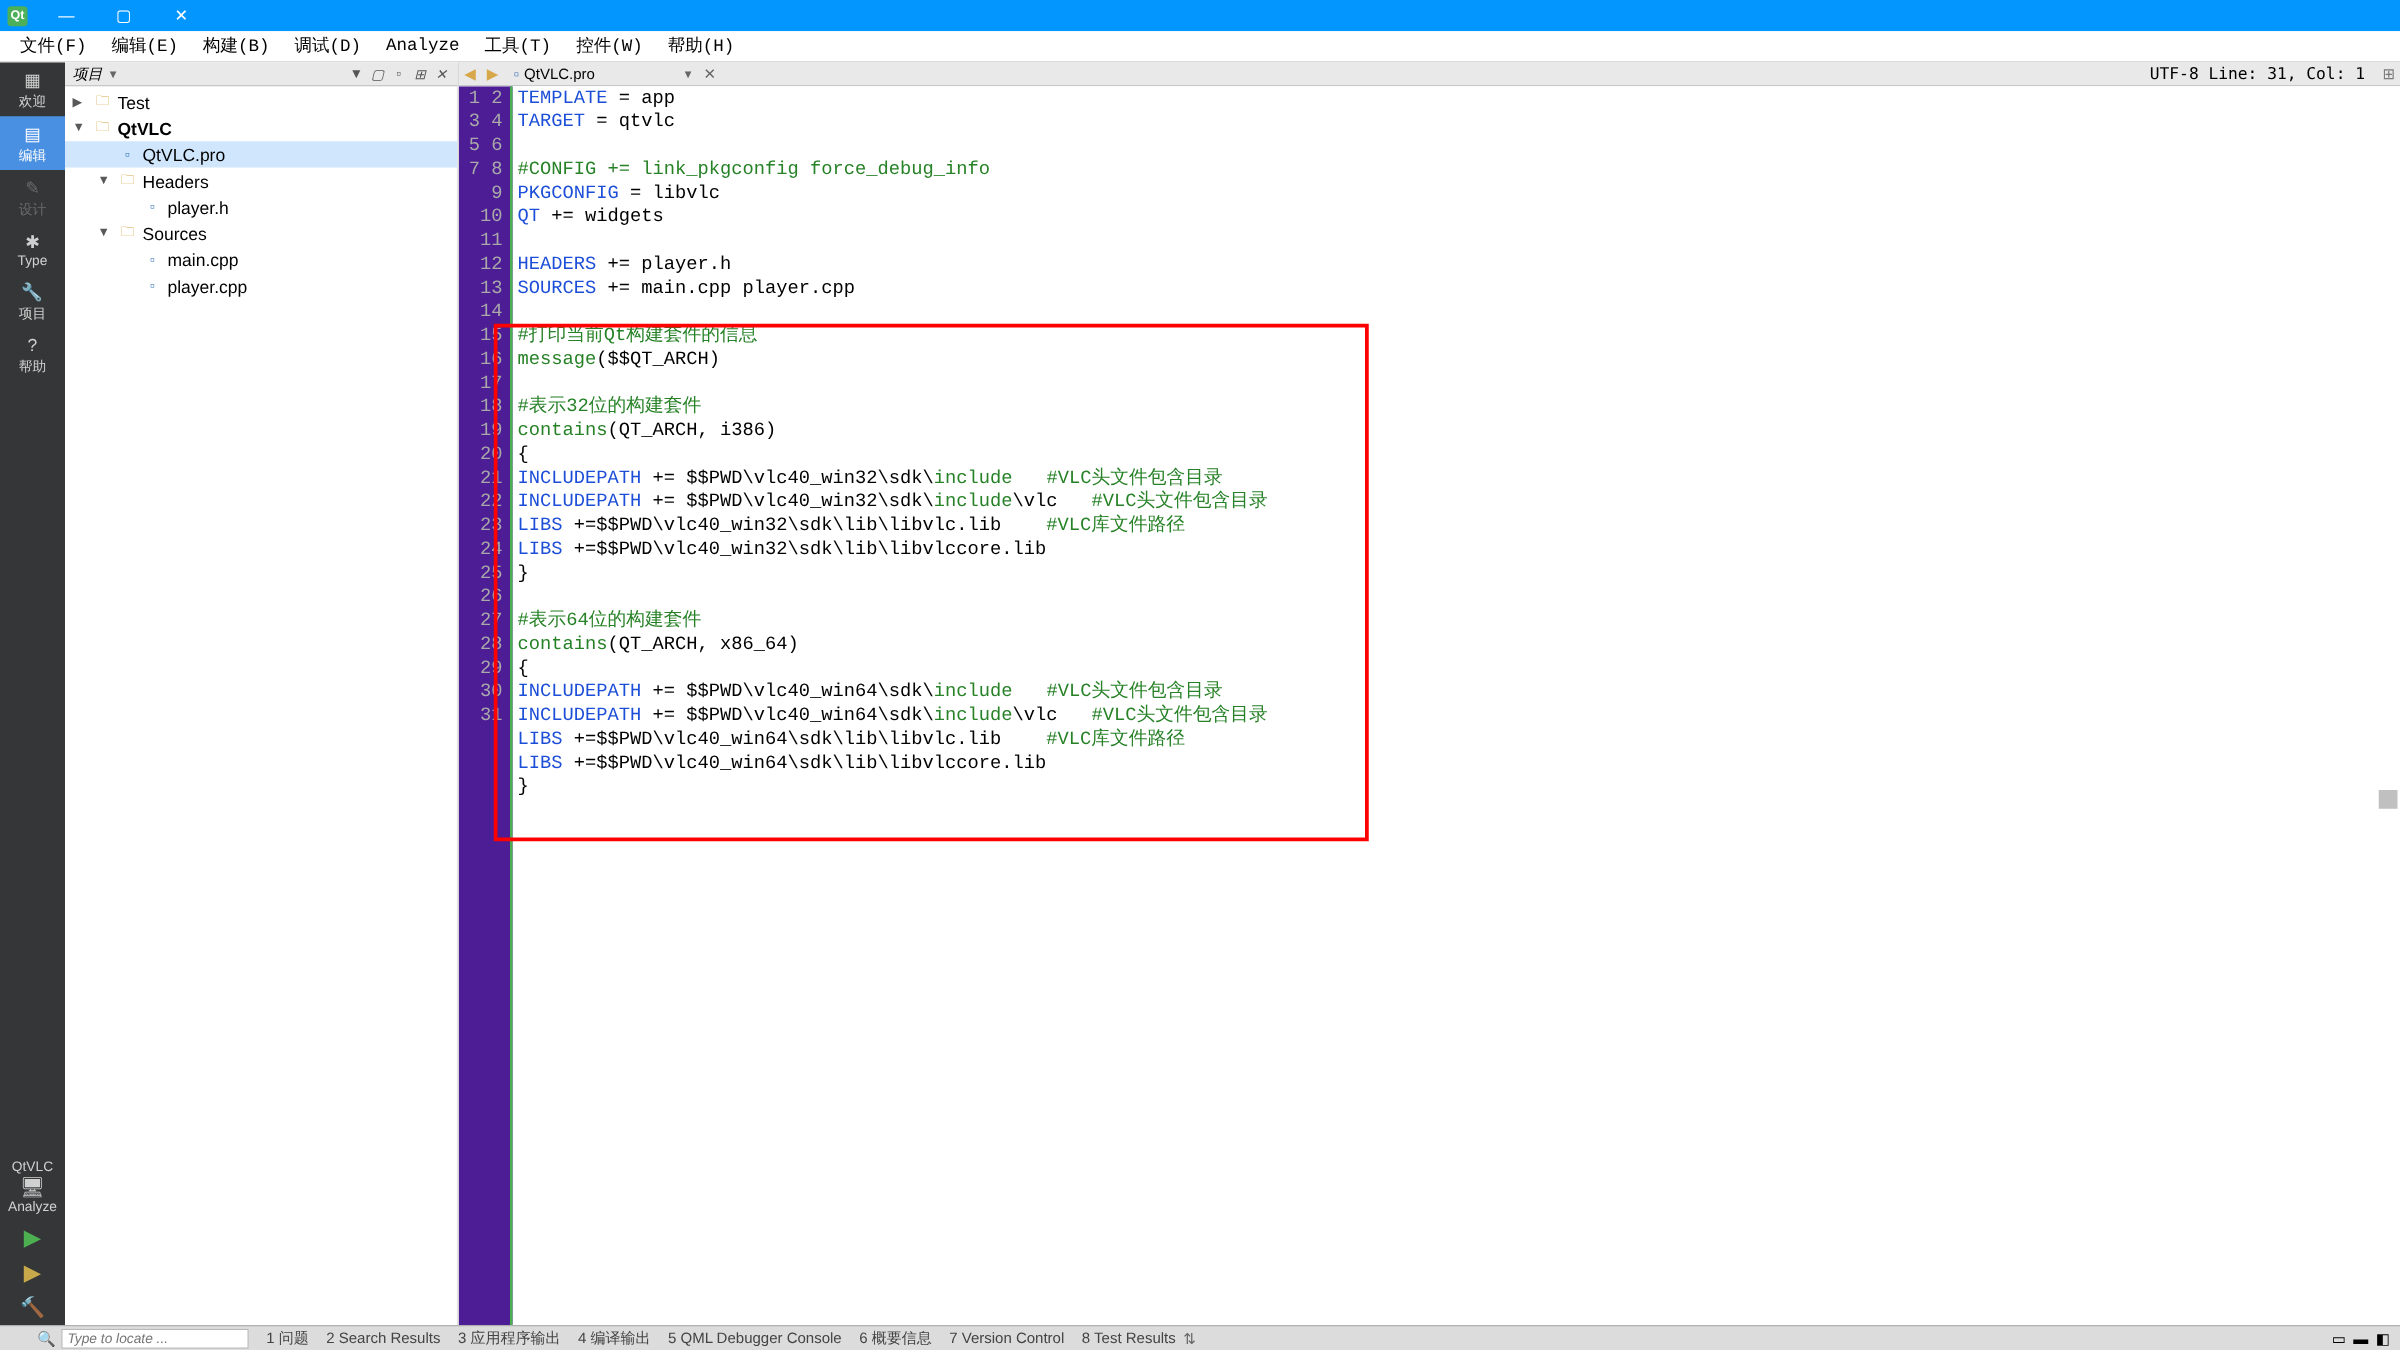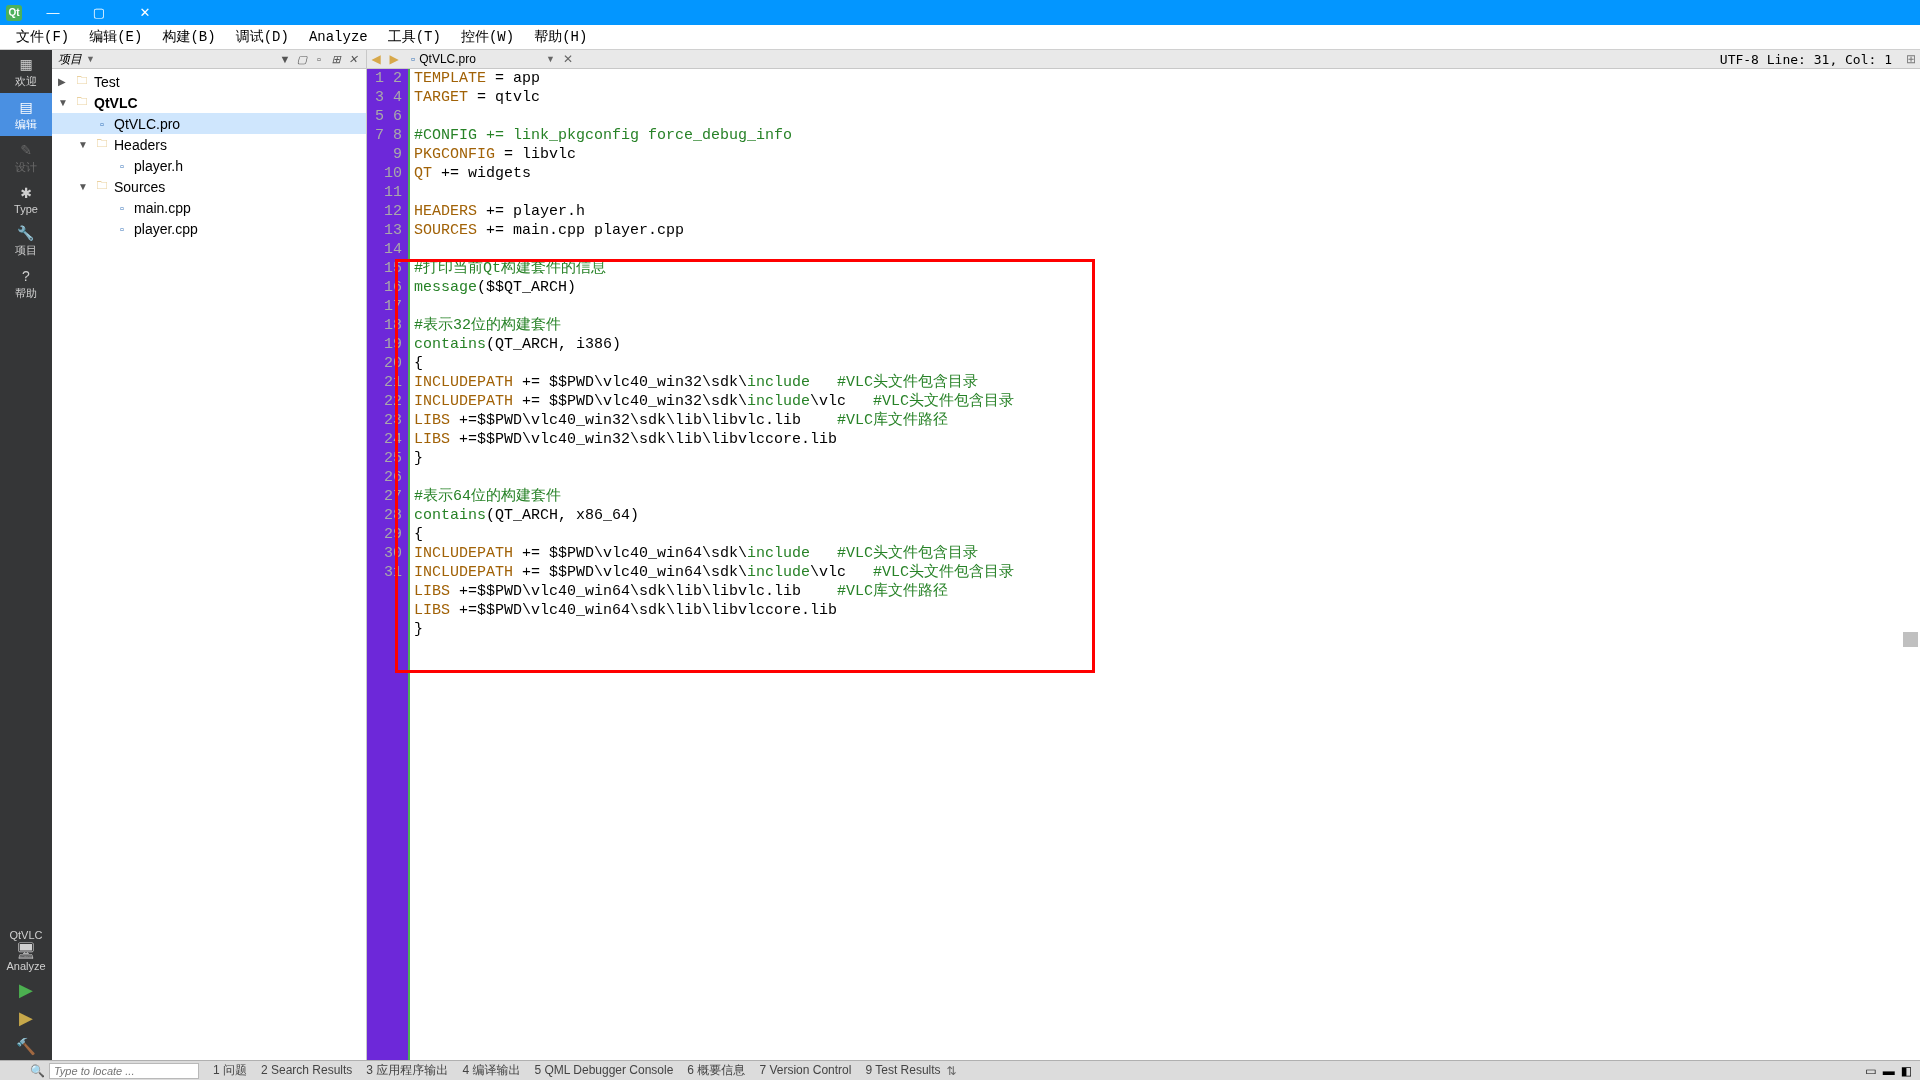--- a/index.html
+++ b/index.html
@@ -35,23 +35,23 @@
   .cppicon { color:#3973b9;}
   .bold { font-weight:bold;}
 
   .editor { flex: 1; display: flex; flex-direction: column; }
   .tabbar { height:19px; background:#e9e9e9; border-bottom:1px solid #c8c8c8; display:flex; align-items:center;}
   .tabbar .nav { width:18px; text-align:center; color:#7a7a7a; font-size:12px;}
   .tabbar .tab { display:flex; align-items:center; padding:0 8px; height:100%; font-size:12px;}
   .tabbar .tab .x { margin-left:8px; color:#666; }
   .tabbar .status { margin-left:auto; padding-right:10px; font-family:monospace; font-size:13px; color:#000000;}
   .code { flex:1; display:flex; overflow:hidden; background:#ffffff; position:relative;}
-  .gutter { width:43px; text-align:right; padding:0 6px 0 0; font-family:"Consolas","Courier New",monospace; font-size:15px; line-height:19px; color:#a9a9a9; border-right:2px solid #4cb050; background:#6d28d9;}
+  .gutter { width:43px; text-align:right; padding:0 6px 0 0; font-family:"Consolas","Courier New",monospace; font-size:15px; line-height:19px; color:#a9a9a9; border-right:2px solid #4cb050; background:#4c1d95;}
   .lines { flex:1; font-family:"Consolas","Courier New",monospace; font-size:15px; line-height:19px; white-space:pre; padding-left:4px; color:#000; position:relative;}
-  .kw { color:#a16207; }
+  .kw { color:#1d4ed8; }
   .cm { color:#278227; }
   .fn { color:#278227; }
   .hlrow { background:#e8f2fe; display:block; width:100%;}
   .redbox { position:absolute; border:3px solid #ff0000; left:-15px; top:190px; width:700px; height:414px; pointer-events:none;}
   .scrollthumb { position:absolute; right:2px; top:563px; width:15px; height:15px; background:#c0c0c0;}
 
   .statusbar { height:20px; background:#dcdcdc; border-top:1px solid #b0b0b0; display:flex; align-items:center; font-size:12px;}
   .statusbar .locinput { width:150px; margin-left:4px; height:16px; border:1px solid #b9b9b9; background:#fff; font-style:italic; color:#888; padding:0 4px; font-size:11px;}
   .statusbar .pbtn { margin-left:14px; color:#444; }
   .statusbar .rbtns { margin-left:auto; display:flex; gap:6px; padding-right:8px;}
@@ -244,20 +244,20 @@
         </div>
       </div>
     </div>
   </div>
 </div>
 
 <div class="statusbar">
   <span style="width:30px"></span>
   <span style="color:#888">🔍</span>
   <input class="locinput" placeholder="Type to locate ..." style="">
-  <span id="panels"><span class="pbtn">1 问题</span><span class="pbtn">2 Search Results</span><span class="pbtn">3 应用程序输出</span><span class="pbtn">4 编译输出</span><span class="pbtn">5 QML Debugger Console</span><span class="pbtn">6 概要信息</span><span class="pbtn">7 Version Control</span><span class="pbtn">9 Test Results</span></span>
+  <span id="panels"><span class="pbtn">1 问题</span><span class="pbtn">2 Search Results</span><span class="pbtn">3 应用程序输出</span><span class="pbtn">4 编译输出</span><span class="pbtn">5 QML Debugger Console</span><span class="pbtn">6 概要信息</span><span class="pbtn">7 Version Control</span><span class="pbtn">8 Test Results</span></span>
   <span style="margin-left:6px;color:#666">⇅</span>
   <span class="rbtns">
     <span>▭</span>
     <span>▬</span>
     <span>◧</span>
   </span>
 </div>
 
 </body></html>

